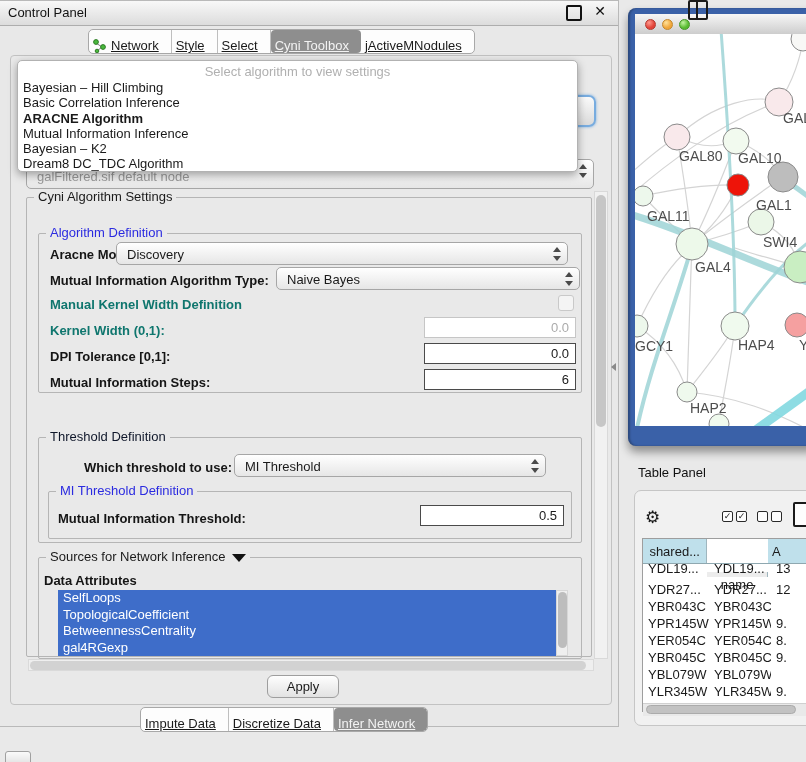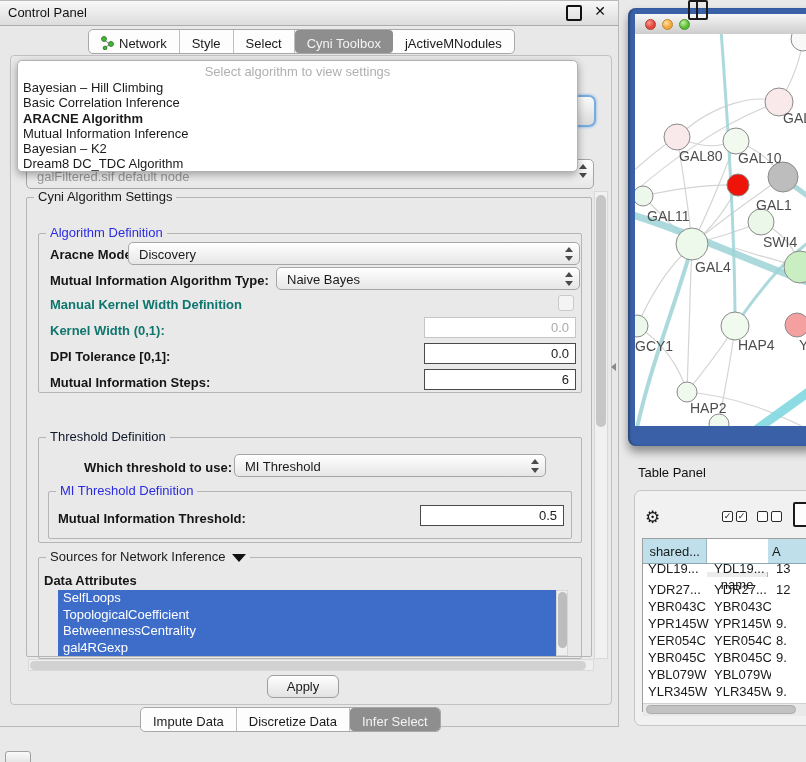--- a/index.html
+++ b/index.html
@@ -11,21 +11,21 @@
   #control-panel{left:0;top:8;width:619px;height:727px;background:#E8E8E8;
      border:1px solid #B9B9B9;border-left:none;box-sizing:border-box;}
   #cp-titlebar{left:0;top:0;width:100%;height:24px;background:linear-gradient(#F8F8F8,#DCDCDC);
      border-bottom:1px solid #ADADAD;}
   #cp-title{left:8px;top:4px;font-size:13px;color:#111;}
   #cp-float{right:36px;top:4px;width:12px;height:12px;border:2px solid #111;border-radius:2px;}
   #cp-close{right:12px;top:2px;font-size:14px;font-weight:bold;color:#111;}
   
   #tabbar{left:88px;top:28px;height:23px;display:flex;border:1px solid #A8A8A8;border-radius:5px;
      background:#FDFDFD;overflow:hidden;}
-  .tab{padding:3px 12px 0 12px;border-right:1px solid #BFBFBF;white-space:nowrap;display:flex;gap:5px;align-items:center;}
+  .tab{padding:3px 12px 0 4px;border-right:1px solid #BFBFBF;white-space:nowrap;display:flex;gap:5px;align-items:flex-end;text-decoration:underline;}
   .tab:last-child{border-right:none;}
   .tab.sel{background:#8E8E8E;color:#F3F3F3;border-right:none;border-radius:4px;}
   
   #subpanel{left:10px;top:54px;width:600px;height:648px;background:#E9E9E9;
      border:1px solid #C2C2C2;border-radius:4px;}
   
   .combo{background:linear-gradient(#FFFFFF,#E6E6E6);border:1px solid #A6A6A6;border-radius:5px;
      box-sizing:border-box;}
   .combo .val{position:absolute;left:10px;top:4px;font-size:13px;}
   .stepper{position:absolute;right:5px;top:4px;width:9px;height:14px;}
@@ -172,21 +172,21 @@
 
     <div class="fieldset" style="left:26px;top:196px;width:566px;height:460px;">
       <span class="legend">Cyni Algorithm Settings</span>
     </div>
 
     <div class="fieldset" style="left:38px;top:232px;width:544px;height:160px;">
       <span class="legend blue">Algorithm Definition</span>
     </div>
 
     <span class="flabel" style="left:50px;top:246px;">Aracne Mode:</span>
-    <div class="abs combo" style="left:128px;top:241px;width:452px;height:23px;">
+    <div class="abs combo" style="left:116px;top:241px;width:452px;height:23px;">
       <span class="val">Discovery</span>
       <span class="stepper"></span>
     </div>
 
     <span class="flabel" style="left:50px;top:272px;">Mutual Information Algorithm Type:</span>
     <div class="abs combo" style="left:276px;top:266px;width:304px;height:23px;">
       <span class="val">Naive Bayes</span>
       <span class="stepper"></span>
     </div>
 
@@ -239,21 +239,21 @@
     <div class="abs" id="apply-btn">Apply</div>
 
     <div class="abs" id="bottom-tabbar">
       <span class="tab">
           <span>Impute Data</span>
         </span>
       <span class="tab">
           <span>Discretize Data</span>
         </span>
       <span class="tab sel">
-          <span>Infer Select</span>
+          <span>Infer Network</span>
         </span>
     </div>
   </div>
 
   <div class="abs" id="splitter-arrow"></div>
 
   <div class="abs" id="net-window"></div>
   <div class="abs" id="net-titlebar">
     <span class="light" id="light-red"></span>
     <span class="light" id="light-yellow"></span>

